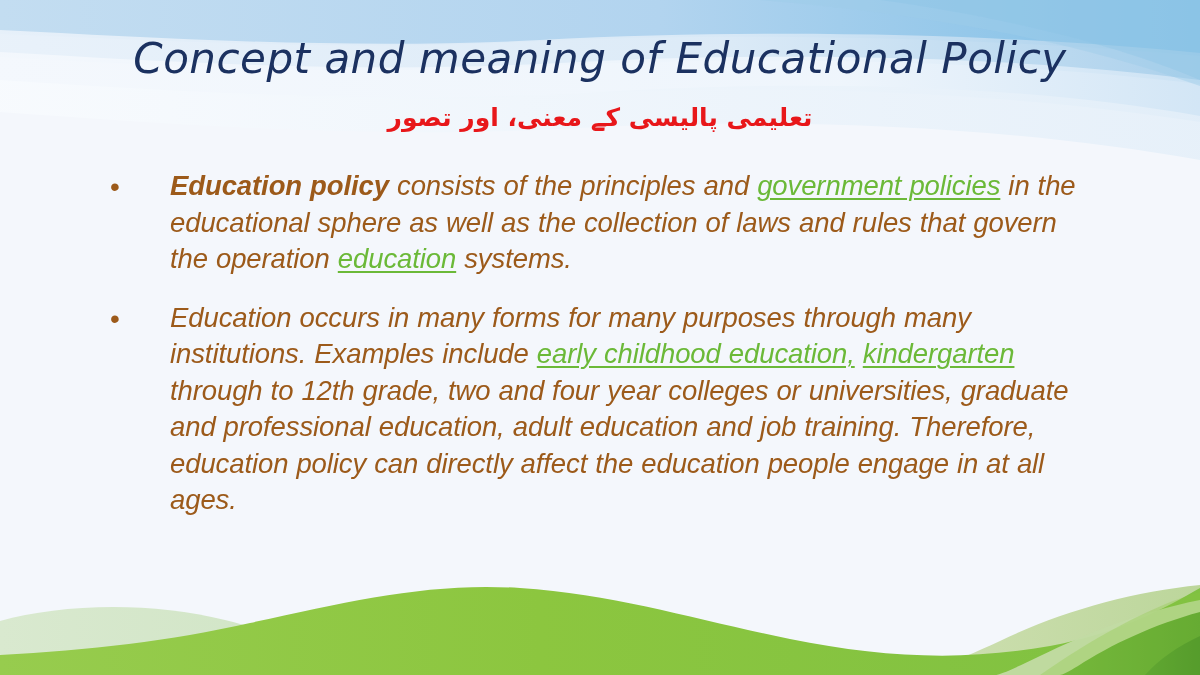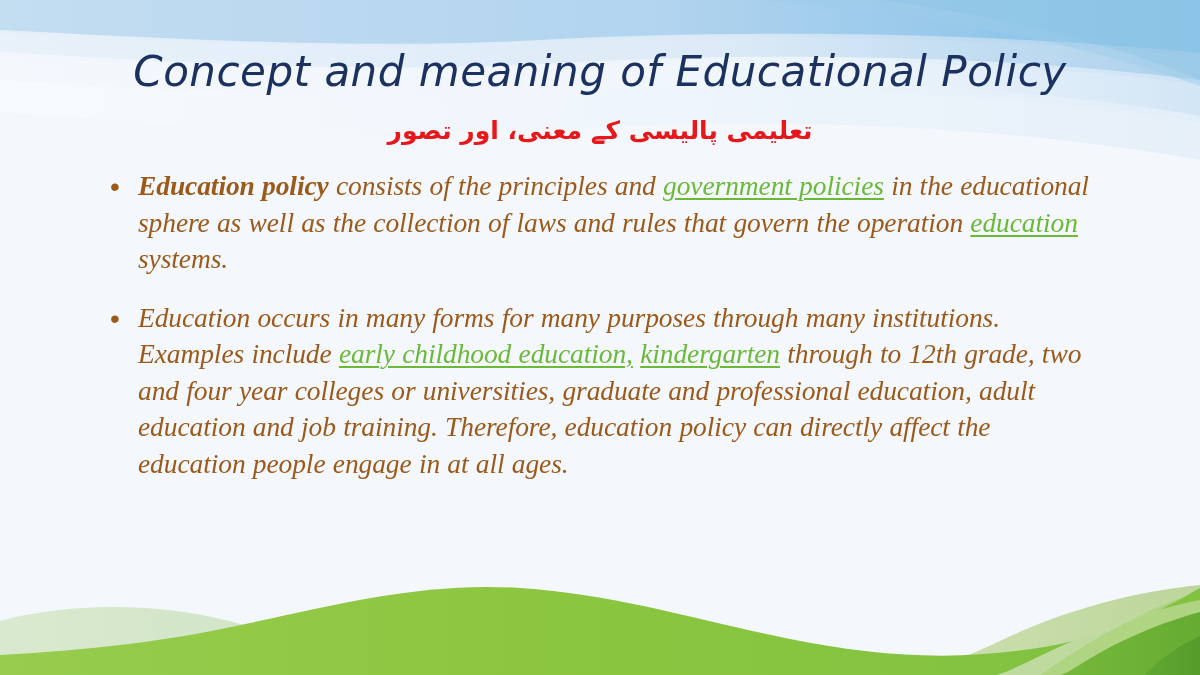--- a/index.html
+++ b/index.html
@@ -28,21 +28,21 @@
     position: absolute;
     inset: 0;
     width: 1200px;
     height: 675px;
     pointer-events: none;
   }
 
   
   .title-block {
     position: absolute;
-    top: 48px;
+    top: 35px;
     left: 0;
     width: 1200px;
     text-align: center;
     z-index: 5;
   }
 
   .slide-title {
     font-family: "DejaVu Sans", sans-serif;
     font-style: italic;
     font-size: 42px;
@@ -83,27 +83,28 @@
     width: 34px;
     font-size: 28px;
     line-height: 37px;
     color: #9c5a1a;
     text-align: left;
     padding-left: 6px;
   }
 
   .bullet-text {
     flex: 1 1 auto;
-    font-family: Liberation Serif, serif;
+    font-family: Liberation Sans, sans-serif;
     font-style: italic;
     font-size: 27.5px;
     line-height: 36.5px;
     color: #9c5a1a;
     letter-spacing: -0.1px;
     word-spacing: 0.5px;
+    margin-left: 32px;
   }
 
   .b-strong { font-weight: 700; }
 
   .b-link {
     color: #6bb938;
     text-decoration: underline;
     text-decoration-thickness: 2px;
     text-underline-offset: 3px;
   }

